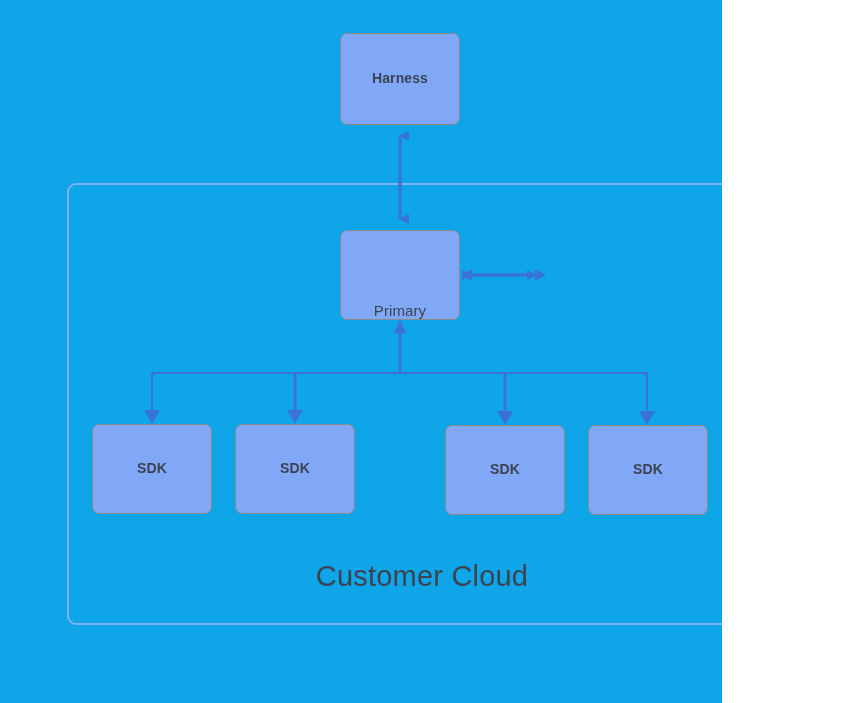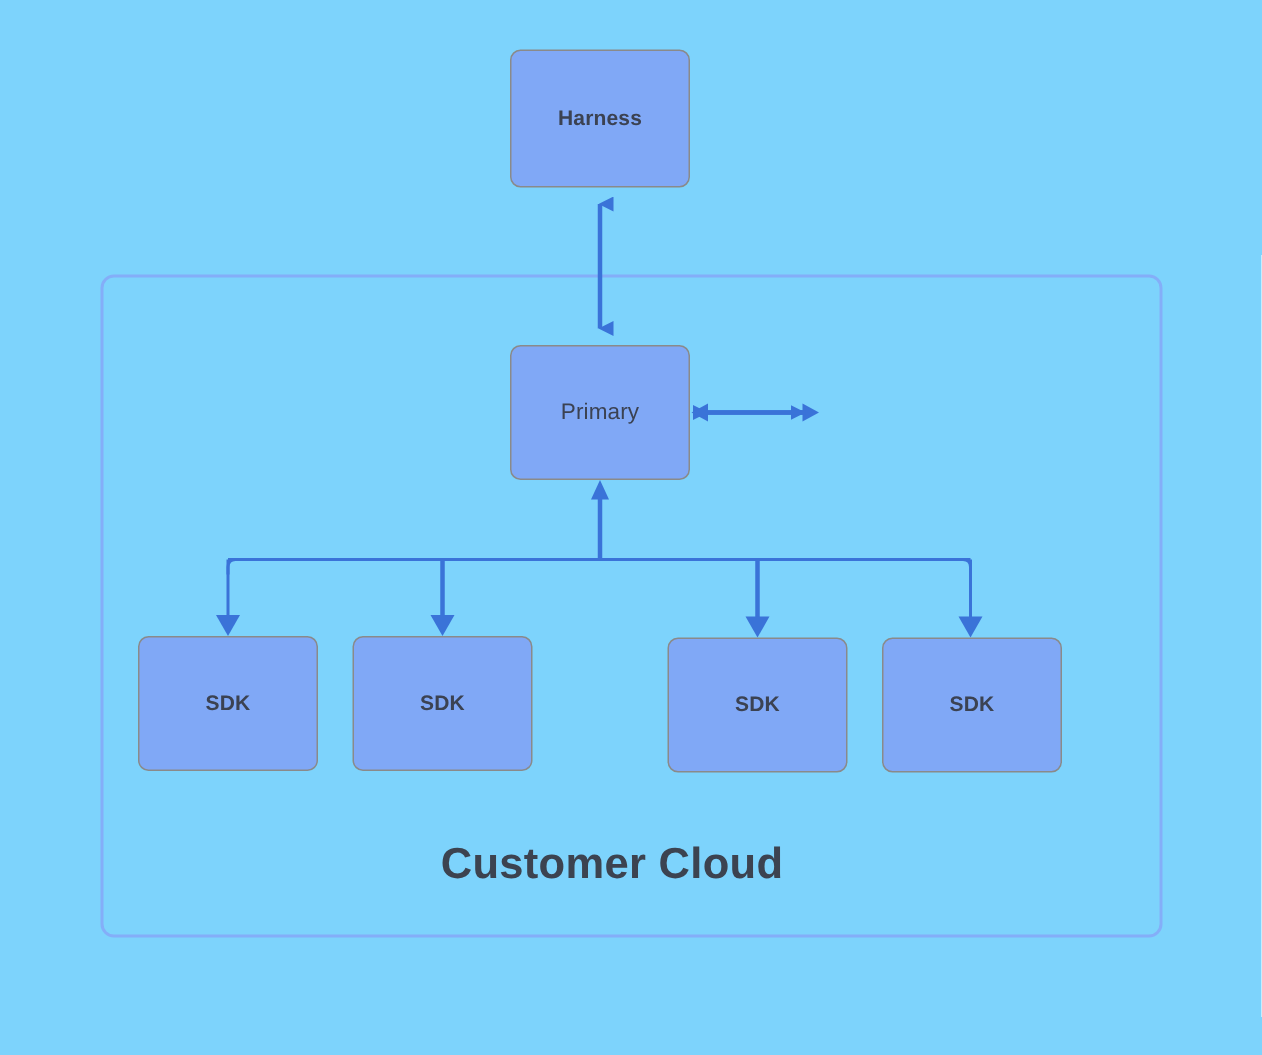--- a/index.html
+++ b/index.html
@@ -6,23 +6,23 @@
   html, body {
     margin: 0;
     padding: 0;
     background: #ffffff;
   }
   body {
     font-family: "Liberation Sans", sans-serif;
   }
   #canvas {
     position: relative;
-    width: 841px;
+    width: 722px;
     height: 703px;
-    background: #7dd3fc;
+    background: #0ea5e9;
     overflow: hidden;
   }
   
   .node-box {
     position: absolute;
     box-sizing: border-box;
     background: #80a8f6;
     border: 1px solid #8a8a8a;
     border-radius: 7px;
     display: flex;
@@ -39,46 +39,46 @@
   }
   .label-bold  { font-weight: bold; font-size: 14px; }
   .label-plain { font-weight: normal; font-size: 15px; }
 
   
   #harness-node {
     left: 340px; top: 33px; width: 120px; height: 92px;
   }
   
   #primary-node {
-    left: 340px; top: 230px; width: 120px; height: 90px;
+    left: 340px; top: 230px; width: 120px; height: 90px; align-items: flex-end;
   }
   
   #sdk-node-0 { left: 92px;  top: 424px; width: 120px; height: 90px; }
   #sdk-node-1 { left: 235px; top: 424px; width: 120px; height: 90px; }
   #sdk-node-2 { left: 445px; top: 425px; width: 120px; height: 90px; }
   #sdk-node-3 { left: 588px; top: 425px; width: 120px; height: 90px; }
 
   
   #cloud-container {
     position: absolute;
     left: 67px; top: 183px;
     width: 708px; height: 442px;
     box-sizing: border-box;
     border: 2px solid #84aef8;
     border-radius: 9px;
     background: transparent;
     z-index: 1;
   }
   #cloud-title {
     position: absolute;
-    left: 54px; top: 560px;
+    left: 68px; top: 560px;
     width: 708px;
     text-align: center;
     font-size: 29px;
-    font-weight: bold;
+    font-weight: normal;
     color: #3c4350;
     letter-spacing: 0.2px;
     z-index: 3;
   }
 
   
   #redis-node {
     position: absolute;
     left: 547px; top: 228px;
     width: 95px; height: 93px;

